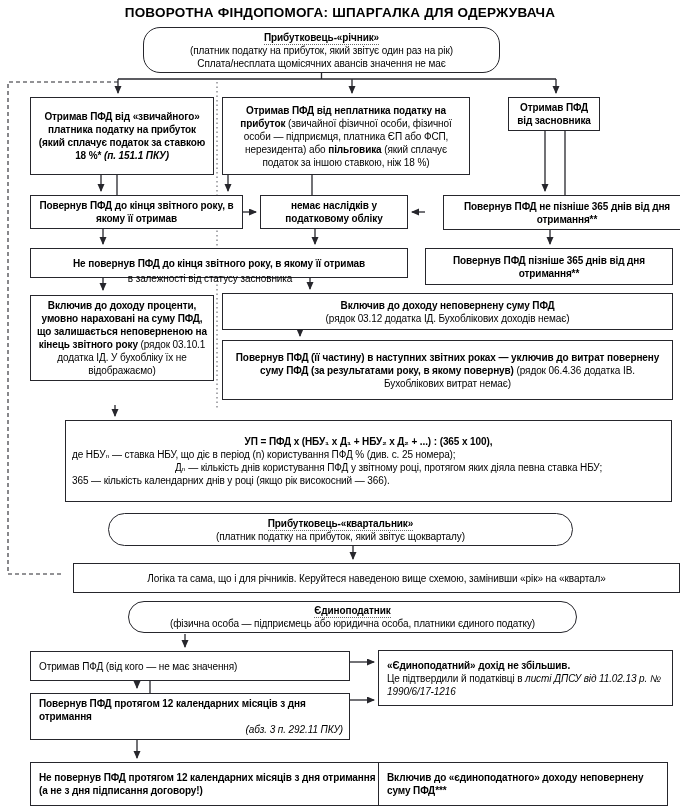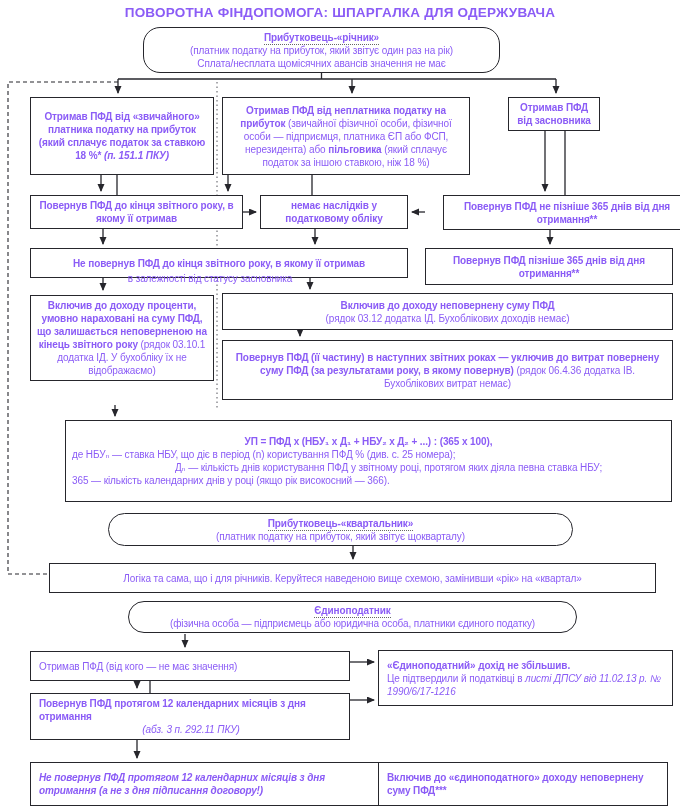--- a/index.html
+++ b/index.html
@@ -1,18 +1,18 @@
 <!DOCTYPE html>
 <html><head>
 <meta charset="utf-8">
 <style>
   html,body{margin:0;padding:0;background:#fff;}
   #canvas{
     position:relative;width:680px;height:809px;background:#fff;overflow:hidden;
-    font-family:"Liberation Sans","DejaVu Sans",sans-serif;color:#8b5cf6;
+    font-family:"Liberation Sans","DejaVu Sans",sans-serif;color:#000000;
   }
   #connectors{position:absolute;left:0;top:0;width:680px;height:809px;z-index:0;}
   .title{
     position:absolute;top:5px;left:0;width:680px;text-align:center;
     font-weight:bold;font-size:13.5px;letter-spacing:.2px;z-index:2;
   }
   .box{
     position:absolute;box-sizing:border-box;background:#fff;border:1.4px solid #26262c;
     display:flex;flex-direction:column;justify-content:center;
     padding:14px 6px;text-align:center;font-size:10px;line-height:1.3;
@@ -134,40 +134,40 @@
       <div class="para" style="text-align: center;"><span class="b">УП = ПФД х (НБУ₁ х Д₁ + НБУ₂ х Д₂ + ...) : (365 х 100),</span></div>
       <div class="para" style="text-align: left;"><span>де НБУₙ — ставка НБУ, що діє в період (n) користування ПФД % (див. с. 25 номера);</span></div>
       <div class="para" style="text-align: center; margin-left: 40px;"><span>Дₙ — кількість днів користування ПФД у звітному році, протягом яких діяла певна ставка НБУ;</span></div>
       <div class="para" style="text-align: left;"><span>365 — кількість календарних днів у році (якщо рік високосний — 366).</span></div>
     </div>
 
   <div class="box rounded" style="left:108px;top:513px;width:465px;height:33px;">
       <div class="para" style="text-align: center;"><span class="b u">Прибутковець-«квартальник»</span></div>
       <div class="para" style="text-align: center;"><span>(платник податку на прибуток, який звітує щокварталу)</span></div>
     </div>
-  <div class="box" style="left:49px;top:563px;width:607px;height:22px;">
+  <div class="box" style="left:73px;top:563px;width:607px;height:22px;">
       <div class="para" style="text-align: center;"><span>Логіка та сама, що і для річників. Керуйтеся наведеною вище схемою, замінивши «рік» на «квартал»</span></div>
     </div>
 
   <div class="box rounded" style="left:128px;top:601px;width:449px;height:32px;">
       <div class="para" style="text-align: center;"><span class="b u">Єдиноподатник</span></div>
       <div class="para" style="text-align: center;"><span>(фізична особа — підприємець або юридична особа, платники єдиного податку)</span></div>
     </div>
 
   <div class="box leftalign" style="left:30px;top:651px;width:320px;height:23px;">
       <div class="para" style="text-align: left;"><span>Отримав ПФД (від кого — не має значення)</span></div>
     </div>
   <div class="box leftalign" style="left:378px;top:650px;width:295px;height:56px;">
       <div class="para" style="text-align: left;"><span class="b">«Єдиноподатний» дохід не збільшив.</span></div>
       <div class="para" style="text-align: left;"><span>Це підтвердили й податківці в </span><span class="i">листі ДПСУ від 11.02.13 р. № 1990/6/17-1216</span></div>
     </div>
   <div class="box leftalign" style="left:30px;top:693px;width:320px;height:47px;">
       <div class="para" style="text-align: left;"><span class="b">Повернув ПФД протягом 12 календарних місяців з дня отримання</span></div>
-      <div class="para" style="text-align: center;"><span class="i">(абз. 3 п. 292.11 ПКУ)</span></div>
+      <div class="para" style="text-align: right;"><span class="i">(абз. 3 п. 292.11 ПКУ)</span></div>
     </div>
-  <div class="box leftalign" style="left:30px;top:762px;width:360px;height:44px;font-style:italic;">
+  <div class="box leftalign" style="left:30px;top:762px;width:360px;height:44px;">
       <div class="para" style="text-align: left;"><span class="b">Не повернув ПФД протягом 12 календарних місяців з дня отримання (а не з дня підписання договору!)</span></div>
     </div>
   <div class="box leftalign" style="left:378px;top:762px;width:290px;height:44px;">
       <div class="para" style="text-align: left;"><span class="b">Включив до «єдиноподатного» доходу неповернену суму ПФД***</span></div>
     </div>
 
 </div>
 
 </body></html>

